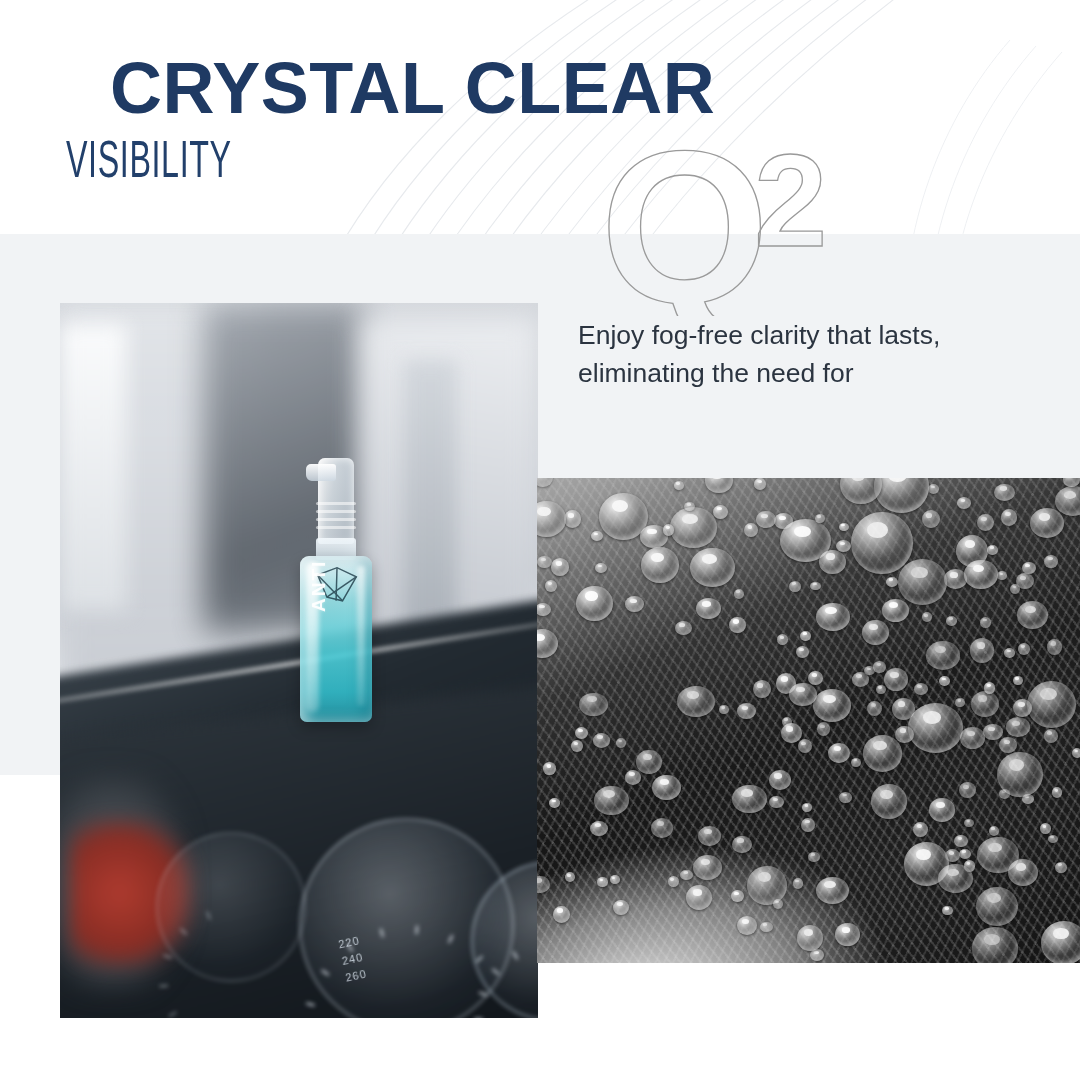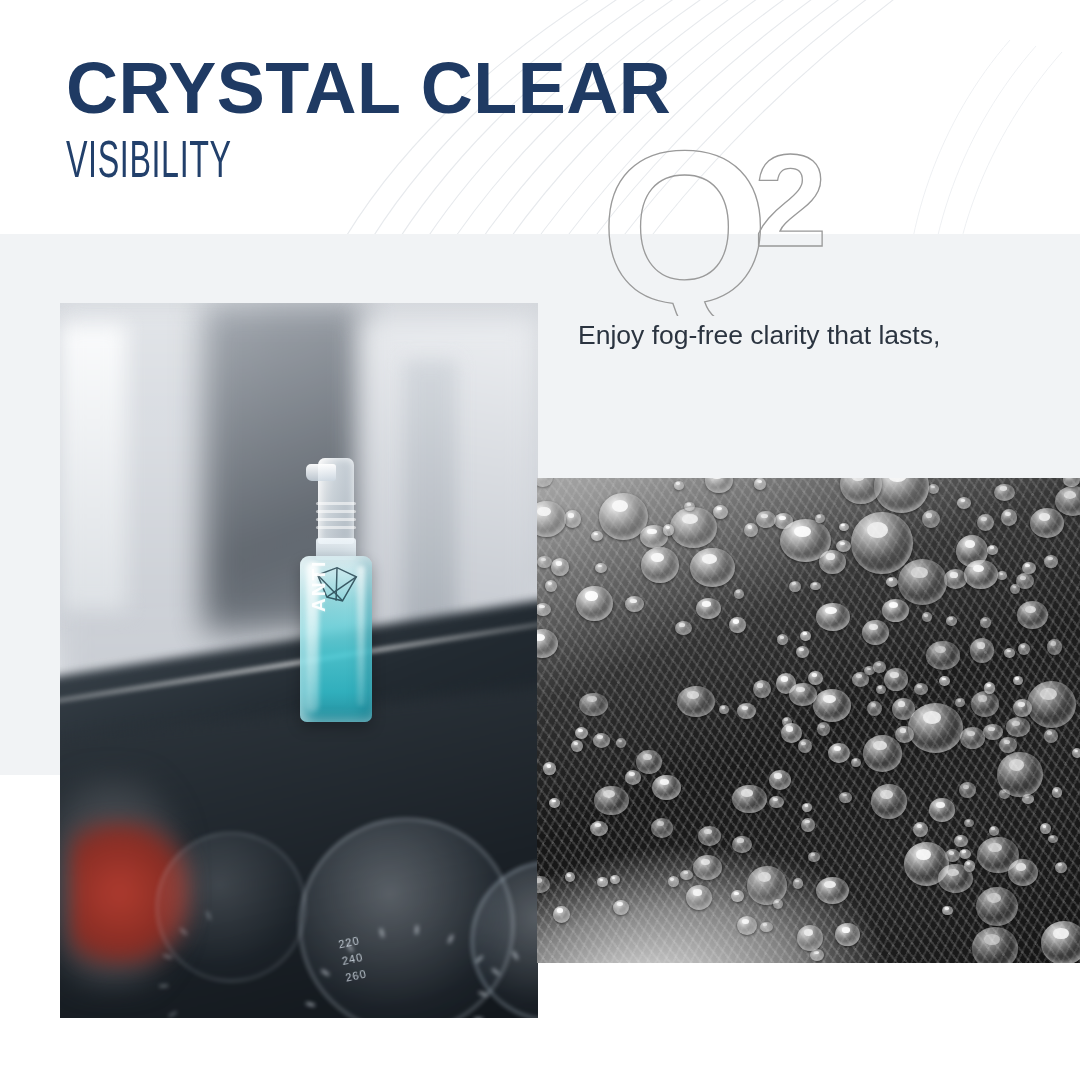--- a/index.html
+++ b/index.html
@@ -23,20 +23,21 @@
   
   .headline-wrap { position:absolute; left:66px; top:52px; }
   .headline {
     font-size:72px;
     font-weight:700;
     letter-spacing:0.5px;
     color:#1f3a63;
     line-height:1.0;
     white-space:nowrap;
     font-family:"Liberation Sans", sans-serif;
+    margin-left:44px;
   }
   .subhead {
     margin-top:9px;
     font-size:52px;
     font-weight:400;
     letter-spacing:1px;
     color:#22406b;
     line-height:1.0;
     transform:scaleX(0.62);
     transform-origin:left center;
@@ -240,20 +241,21 @@
     <div class="subhead">VISIBILITY</div>
   </div>
 
   <svg class="q2" viewBox="0 0 300 190" aria-hidden="true">
     <text x="4" y="176" font-family="'Liberation Sans', sans-serif" font-size="218" font-weight="700" fill="none" stroke="#9a9a9a" stroke-width="1.3">Q</text>
     <text x="158" y="120" font-family="'Liberation Sans', sans-serif" font-size="132" font-weight="700" fill="none" stroke="#9a9a9a" stroke-width="1.3">2</text>
   </svg>
 
   <div class="body-copy">
     <span class="ln">Enjoy fog-free clarity that lasts,</span>
+    <span class="ln">eliminating the need for</span>
   </div>
 
   <div class="photo photo-left">
     <div class="car-scene">
       <div class="cs-wall-a"></div>
       <div class="cs-wall-b"></div>
       <div class="cs-wall-c"></div>
       <div class="cs-pillar"></div>
       <div class="cs-win"></div>
 

